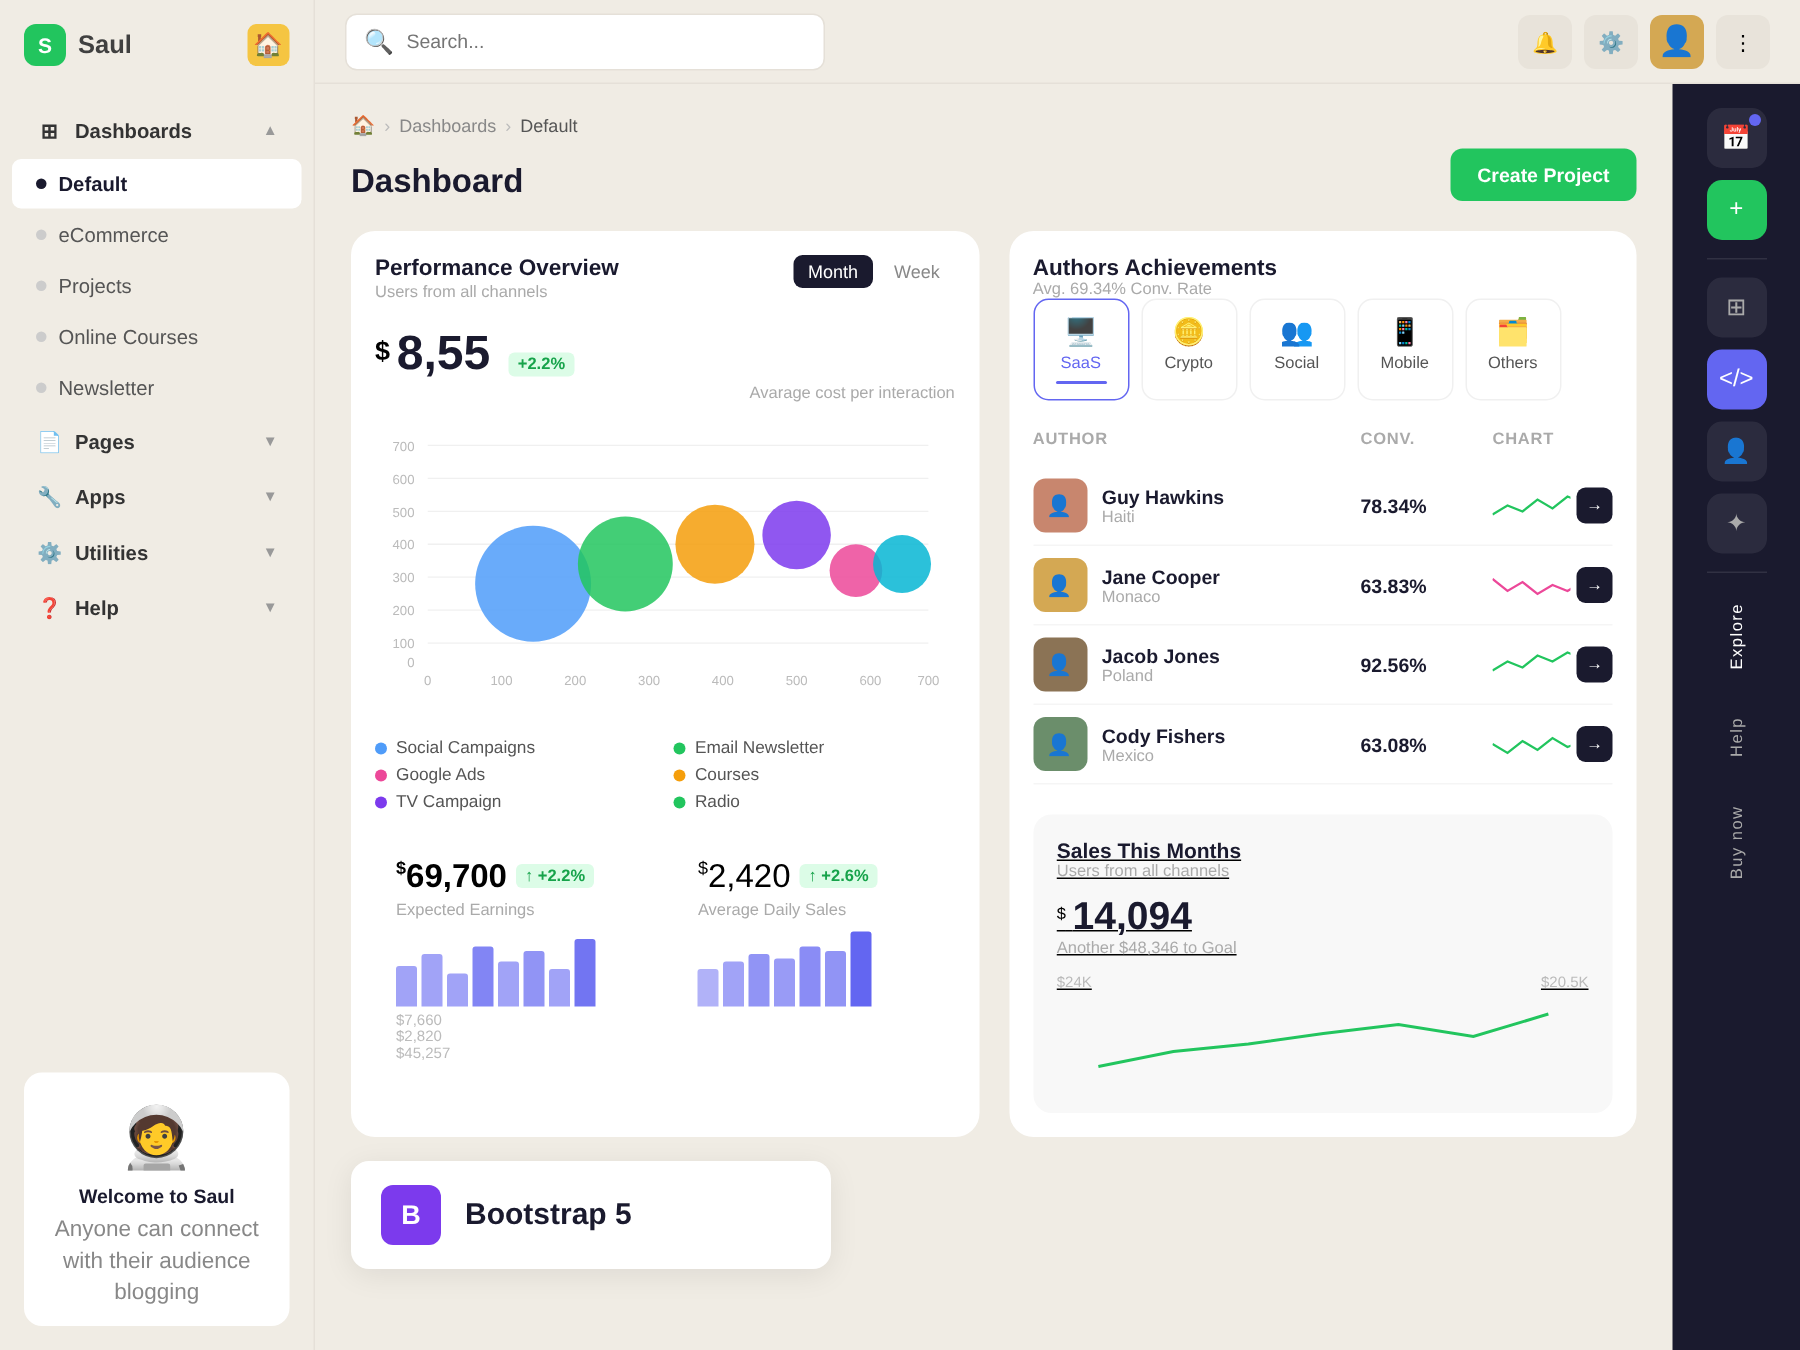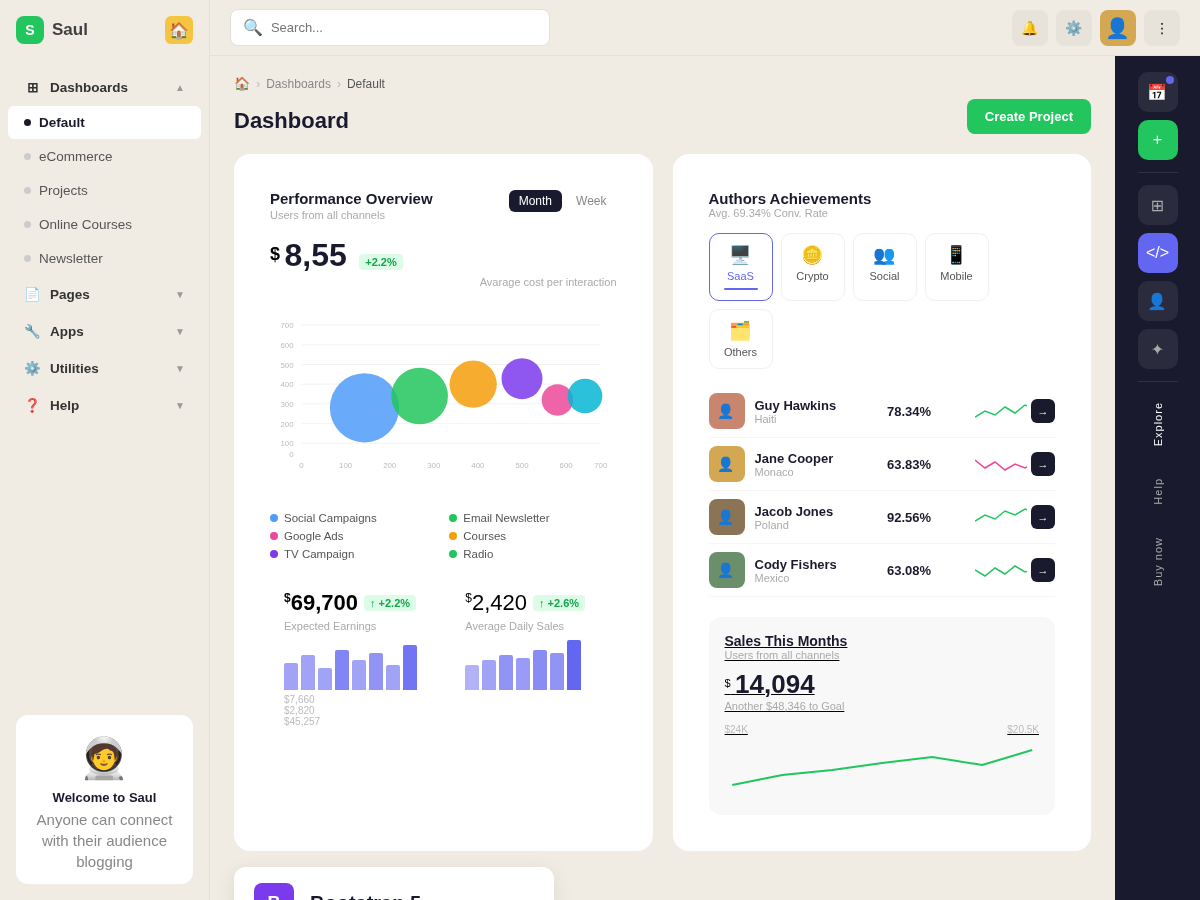--- a/index.html
+++ b/index.html
@@ -51,41 +51,41 @@
     .home-icon { font-size: 13px; }
 
     .page-header { display: flex; align-items: flex-end; justify-content: space-between; margin-bottom: 20px; }
     .page-title { font-size: 22px; font-weight: 700; color: #1a1a2e; }
     .create-btn { background: #22c55e; color: white; border: none; border-radius: 8px; padding: 10px 18px; font-size: 13px; font-weight: 600; cursor: pointer; }
 
     
     .dashboard-grid { display: grid; grid-template-columns: 1fr 1fr; gap: 20px; }
 
     
-    .card { background: white; border-radius: 16px; padding: 36px; }
+    .card { background: white; border-radius: 16px; padding: 16px; }
 
     
     .perf-header { display: flex; align-items: flex-start; justify-content: space-between; margin-bottom: 16px; }
     .perf-title { font-size: 15px; font-weight: 700; color: #1a1a2e; }
     .perf-sub { font-size: 11px; color: #aaa; margin-top: 2px; }
     .period-toggle { display: flex; gap: 4px; }
     .period-btn { padding: 4px 10px; border-radius: 6px; font-size: 12px; border: none; cursor: pointer; background: transparent; color: #888; }
     .period-btn.active { background: #1a1a2e; color: white; }
 
     .metric-display { margin-bottom: 8px; }
     .metric-badge { display: inline-flex; align-items: center; gap: 3px; background: #dcfce7; color: #16a34a; font-size: 11px; font-weight: 600; padding: 2px 6px; border-radius: 4px; margin-left: 8px; }
     .metric-label { font-size: 11px; color: #aaa; margin-top: 2px; text-align: right; }
 
     
     .legend { display: grid; grid-template-columns: 1fr 1fr; gap: 6px 12px; margin-top: 12px; }
     .legend-item { display: flex; align-items: center; gap: 6px; font-size: 11.5px; color: #555; }
     .legend-dot { width: 8px; height: 8px; border-radius: 50%; flex-shrink: 0; }
 
     
-    .authors-header { display: flex; align-items: flex-start; justify-content: space-between; margin-bottom: 14px; }
+    .authors-header { display: flex; align-items: flex-start; justify-content: space-between; }
     .authors-title { font-size: 15px; font-weight: 700; color: #1a1a2e; }
 
     .category-tabs { display: flex; flex-wrap: wrap; gap: 8px; margin-bottom: 16px; }
     .cat-tab { display: flex; flex-direction: column; align-items: center; gap: 4px; padding: 10px 14px; border-radius: 10px; cursor: pointer; border: 1px solid #f0f0f0; background: white; min-width: 64px; }
     .cat-tab.active { border-color: #6366f1; }
     .cat-tab-icon { font-size: 18px; }
     .cat-tab-label { font-size: 11px; color: #555; font-weight: 500; }
     .cat-tab.active .cat-tab-label { color: #6366f1; }
     .cat-tab-underline { height: 2px; background: #6366f1; width: 100%; border-radius: 1px; margin-top: 2px; }
 
@@ -400,20 +400,25 @@
               <span class="cat-tab-icon">📱</span>
               <span class="cat-tab-label">Mobile</span>
             </div>
             <div class="cat-tab">
               <span class="cat-tab-icon">🗂️</span>
               <span class="cat-tab-label">Others</span>
             </div>
           </div>
 
           <div class="authors-table">
+            <div class="authors-table-header">
+              <span>AUTHOR</span>
+              <span>CONV.</span>
+              <span>CHART</span>
+            </div>
 
             <div class="author-row">
               <div class="author-info">
                 <div class="author-avatar" style="background:#c8866e;">👤</div>
                 <div>
                   <div class="author-name">Guy Hawkins</div>
                   <div class="author-country">Haiti</div>
                 </div>
               </div>
               <div class="author-conv">78.34%</div>

